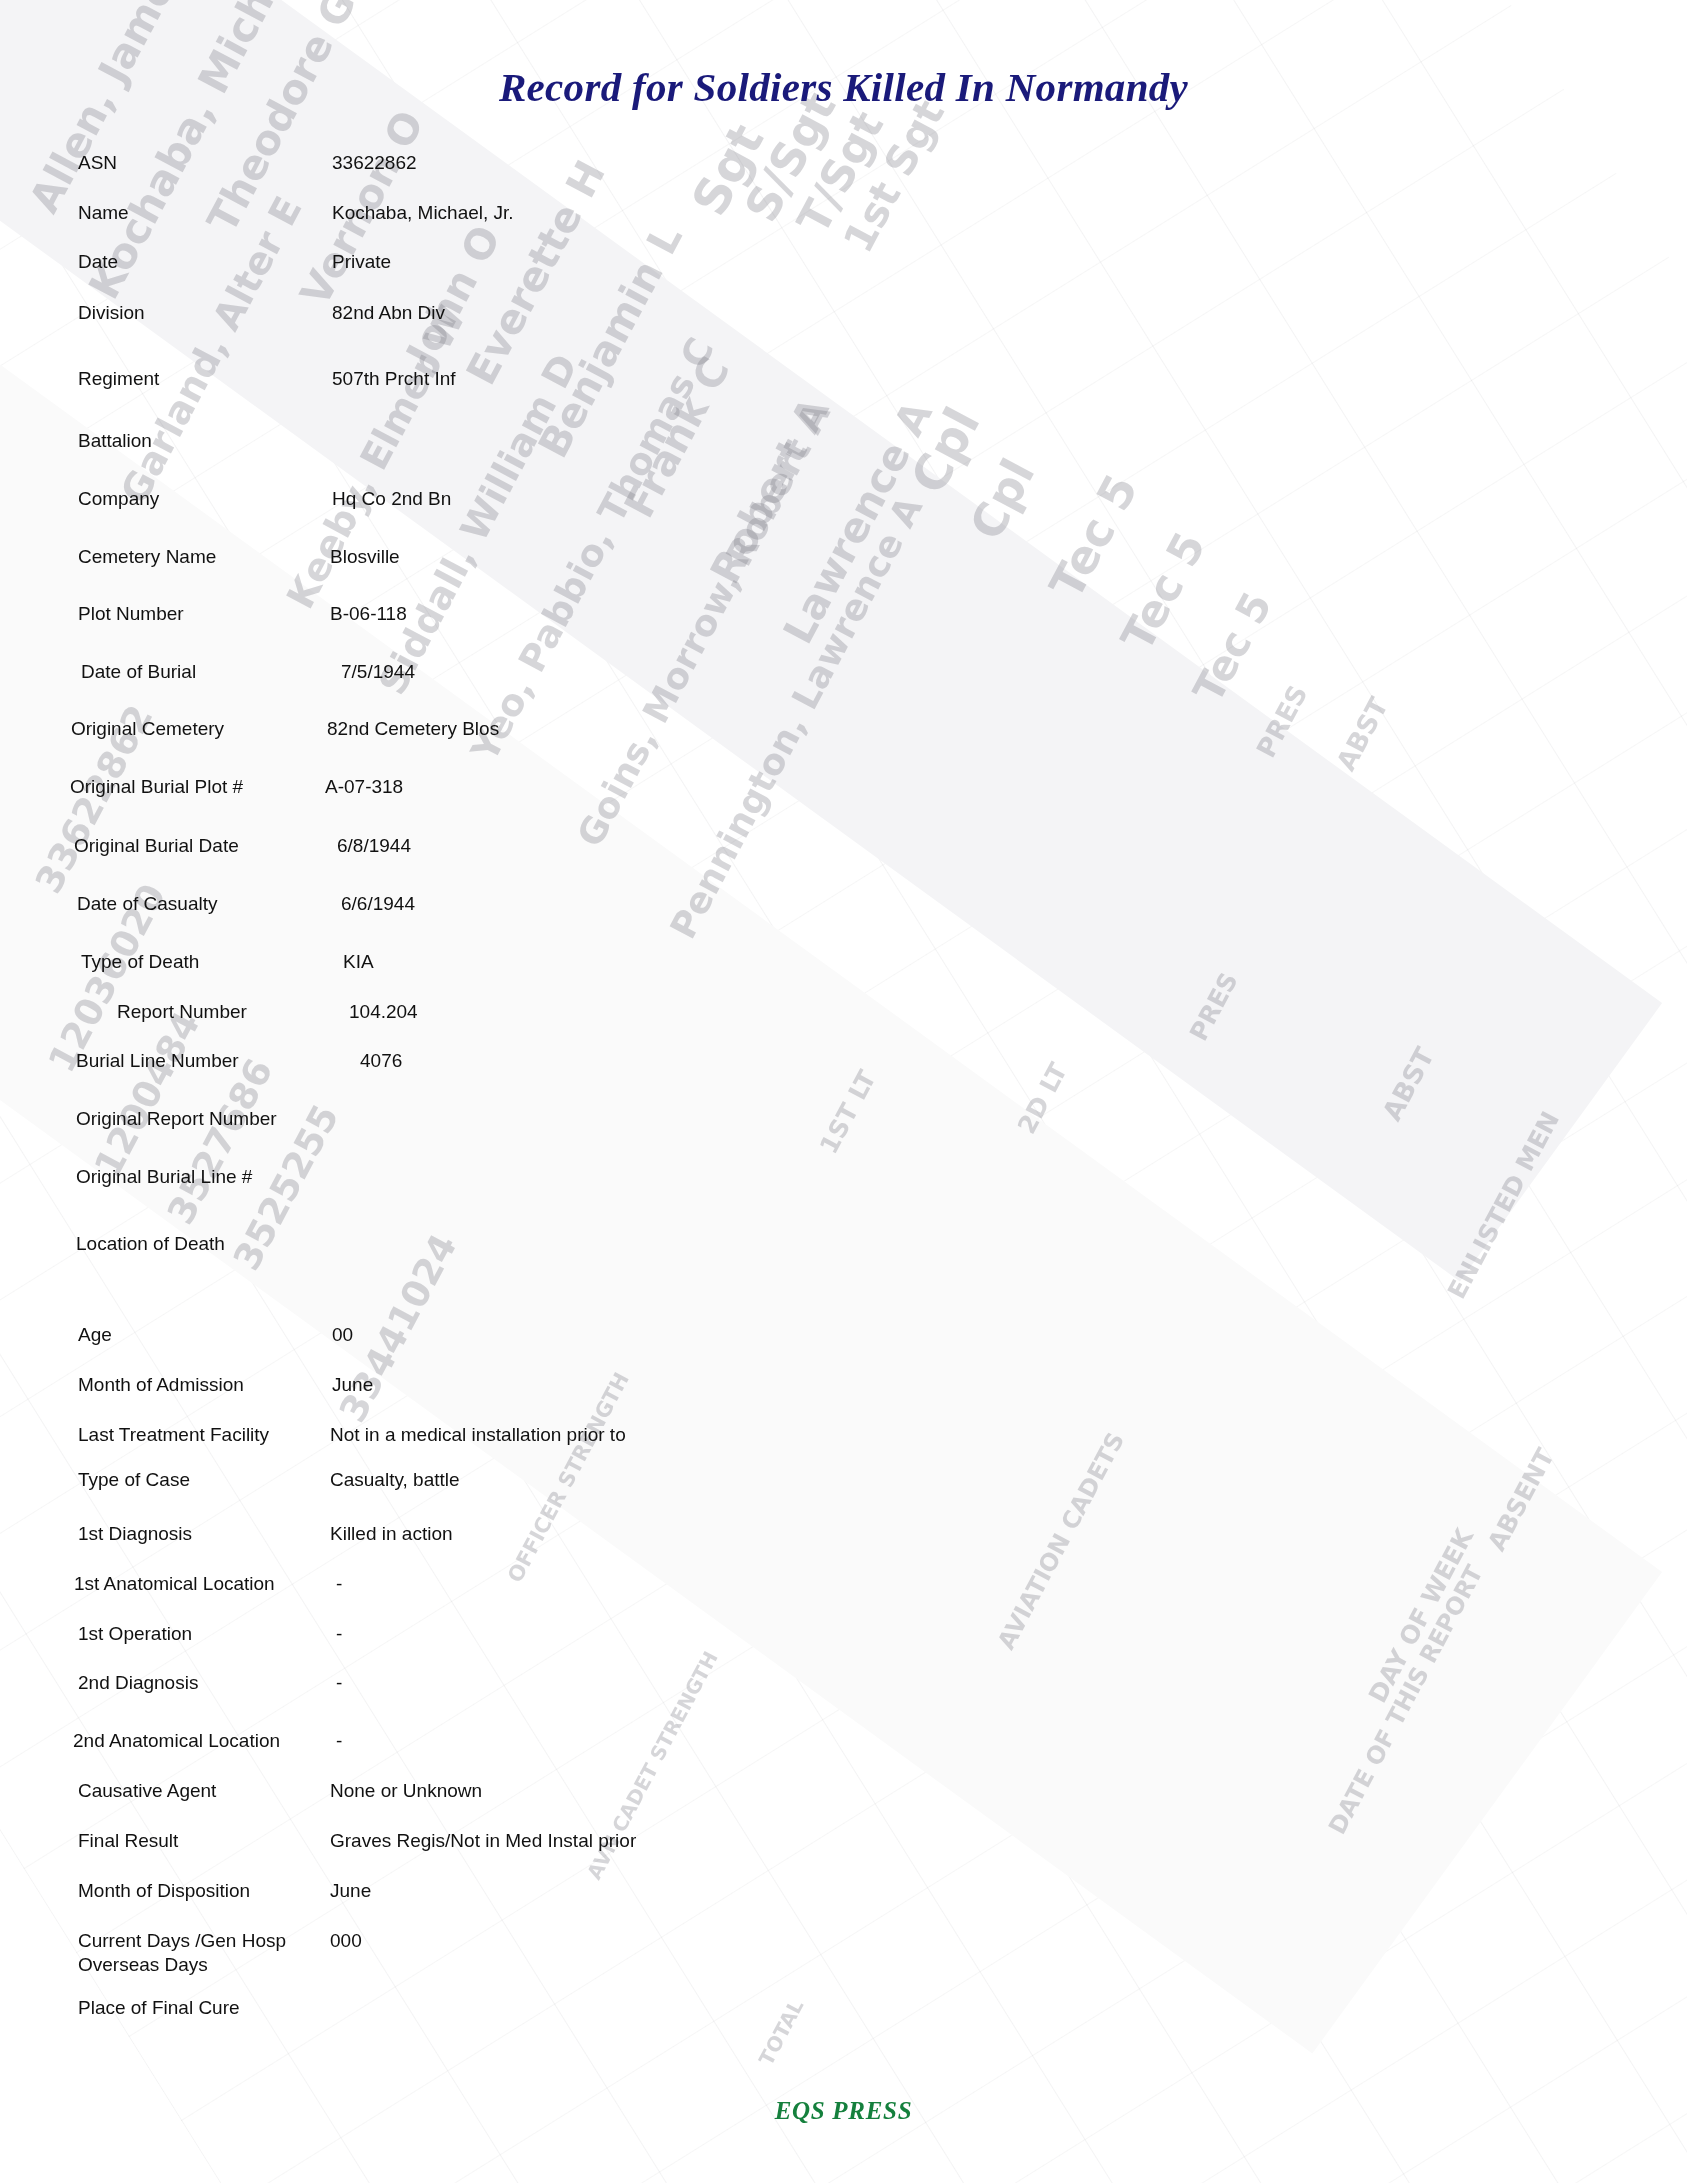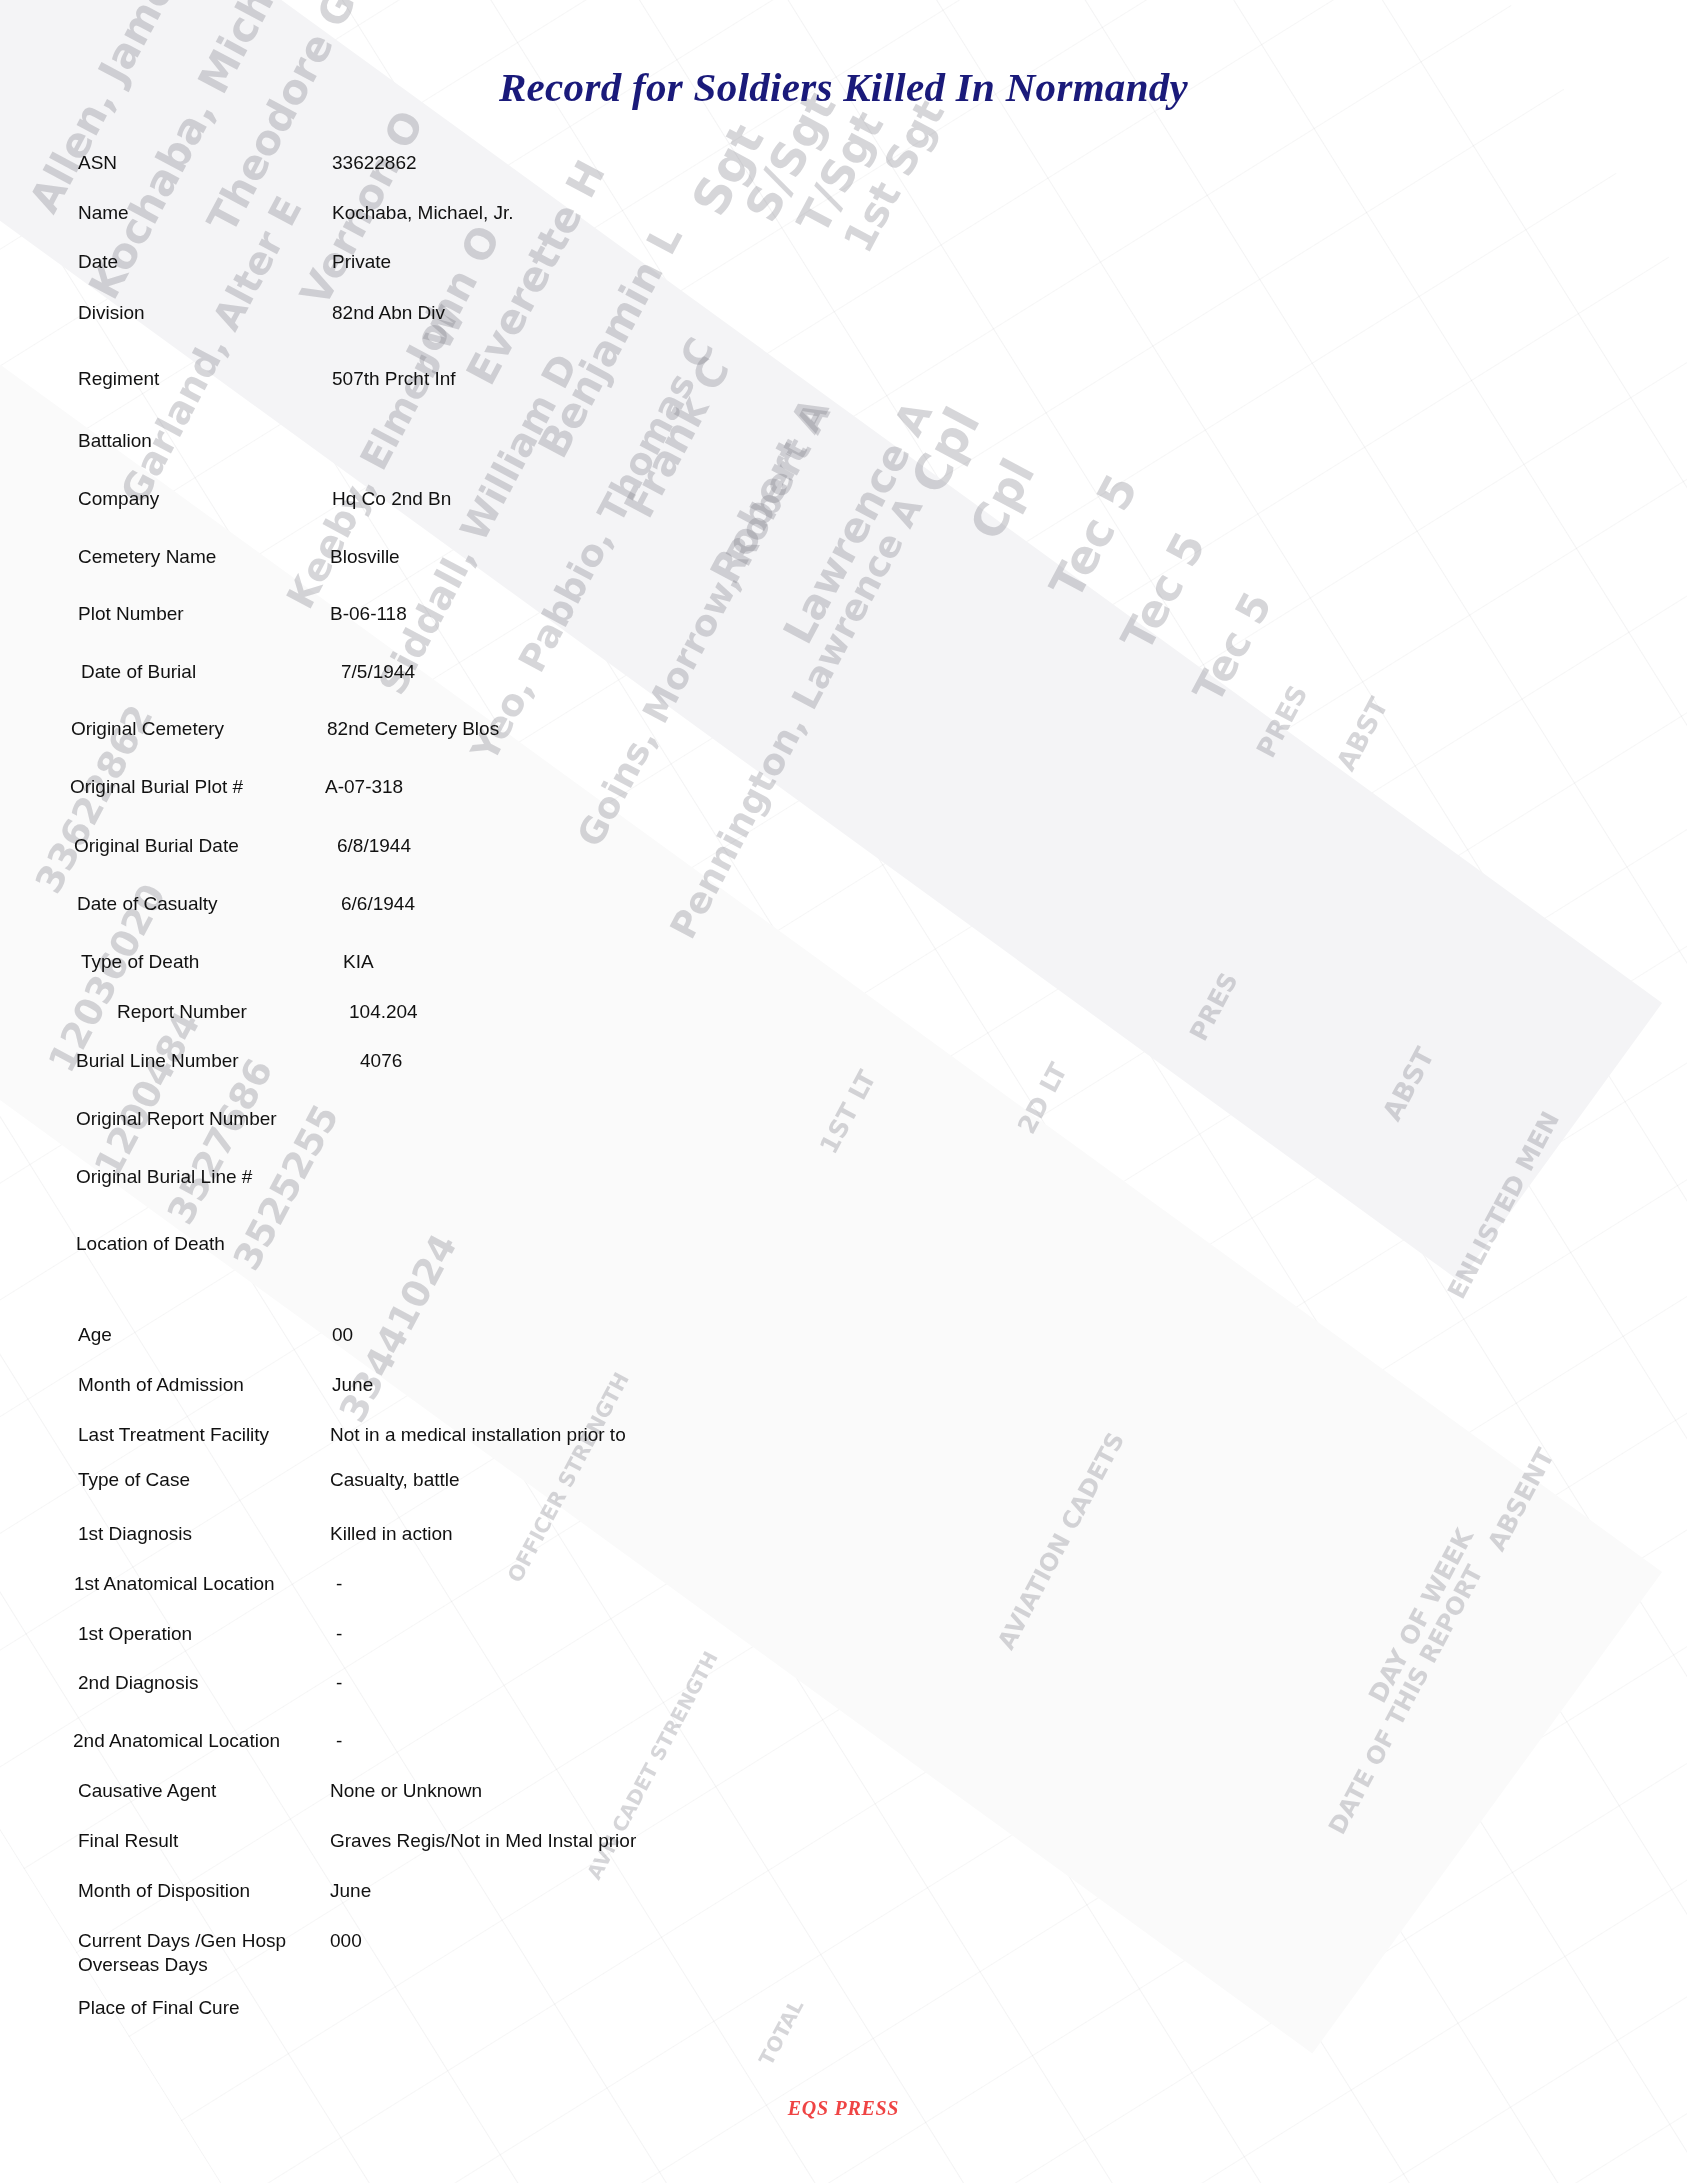--- a/index.html
+++ b/index.html
@@ -83,22 +83,22 @@
   }
   .footer {
     position: absolute;
     left: 0;
     right: 0;
     top: 2097px;
     text-align: center;
     font-family: "Liberation Serif", serif;
     font-style: italic;
     font-weight: bold;
-    font-size: 20px;
-    color: #ef4444;
+    font-size: 25px;
+    color: #15803d;
     letter-spacing: 0.7px;
   }
   .fields {
     position: absolute;
     left: 0;
     top: 152px;
     width: 1687px;
   }
   .field-row {
     position: absolute;

